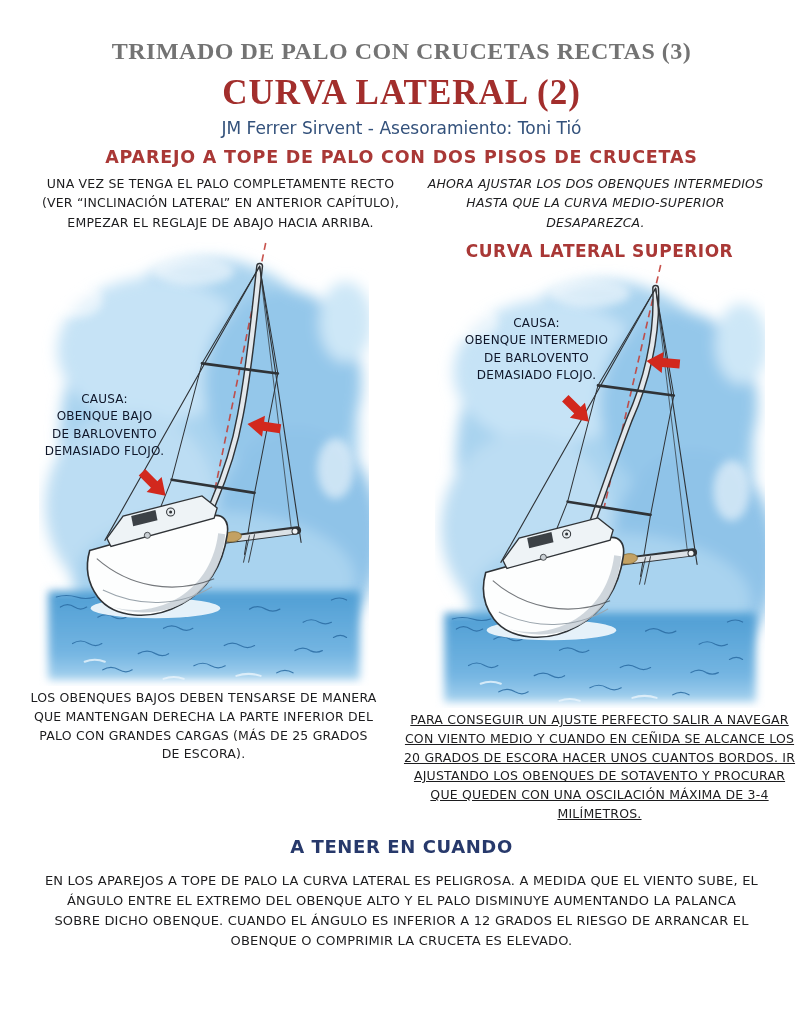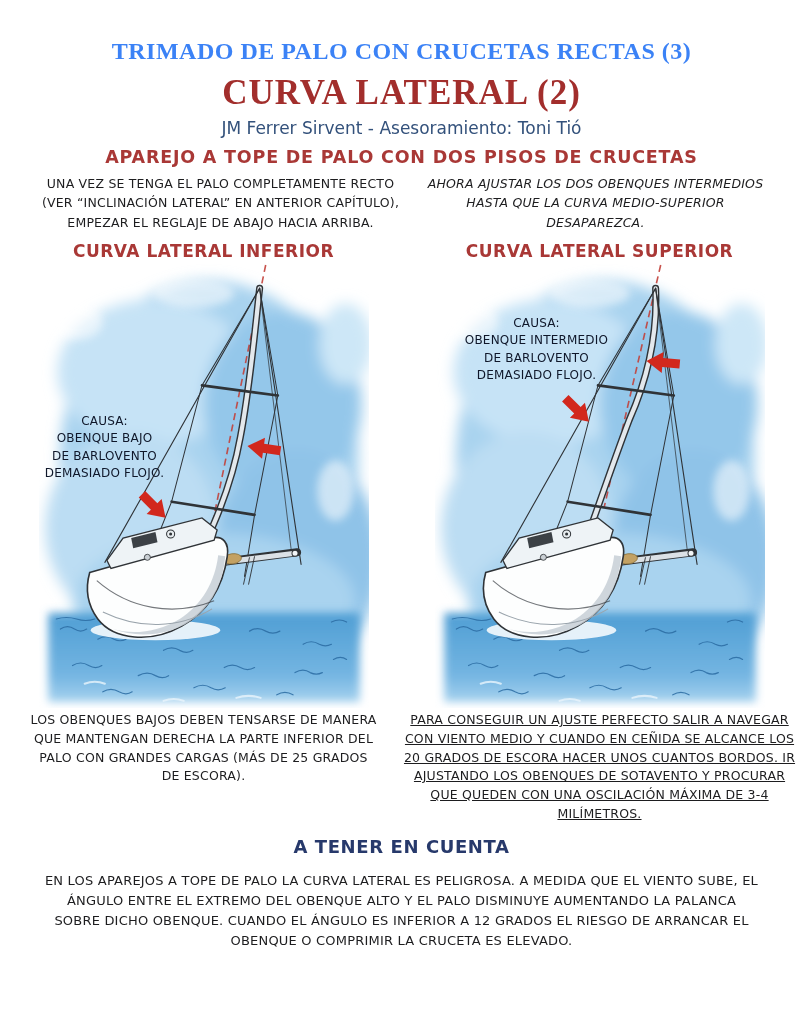--- a/index.html
+++ b/index.html
@@ -1,21 +1,21 @@
 <!DOCTYPE html>
 <html lang="es"><head>
 <meta charset="utf-8">
 <style>
   html,body{margin:0;padding:0;background:#fff;}
   .page{width:803px;height:1024px;background:#fff;overflow:hidden;position:relative;
         font-family:"DejaVu Sans",sans-serif;color:#1d1d1f;}
   
   .hdr{text-align:center;margin-top:38px;}
   .hdr-title{font-family:"Liberation Serif",serif;font-weight:bold;font-size:24px;
-             letter-spacing:.5px;color:#3b82f6;line-height:1.1;}
+             letter-spacing:.5px;color:#737373;line-height:1.1;}
   .hdr-sub{font-family:"Liberation Serif",serif;font-weight:bold;font-size:35px;
            letter-spacing:1px;color:#A22E2C;line-height:1.1;margin-top:10px;}
   .hdr-byline{font-size:17px;color:#33517B;margin-top:5px;}
   
   .hand{font-family:"DejaVu Sans",sans-serif;letter-spacing:.2px;}
   .section-heading{text-align:center;color:#A93836;font-weight:bold;font-size:17.5px;
                    letter-spacing:.8px;margin-top:9px;}
   .intro{display:flex;justify-content:center;gap:26px;margin-top:7px;}
   .intro p{margin:0;font-size:12.5px;line-height:1.55;text-align:center;}
   .intro .col-l{width:362px;}
@@ -54,21 +54,20 @@
   <div class="section-heading hand">APAREJO A TOPE DE PALO CON DOS PISOS DE CRUCETAS</div>
 
   <div class="intro hand">
     <p class="col-l">UNA VEZ SE TENGA EL PALO COMPLETAMENTE RECTO (VER “INCLINACIÓN LATERAL” EN ANTERIOR CAPÍTULO), EMPEZAR EL REGLAJE DE ABAJO HACIA ARRIBA.</p>
     <p class="col-r">AHORA AJUSTAR LOS DOS OBENQUES INTERMEDIOS HASTA QUE LA CURVA MEDIO-SUPERIOR DESAPAREZCA.</p>
   </div>
 
   <div class="panels">
 
     <div class="panel">
-      <div class="panel-title hand">CURVA LATERAL INFERIOR</div>
       <div class="illu">
         <svg viewBox="0 0 320 440" aria-hidden="true">
           <defs>
             <filter id="blur7" x="-30%" y="-30%" width="160%" height="160%">
                 <feGaussianBlur stdDeviation="7"></feGaussianBlur>
               </filter>
             <filter id="blur4" x="-20%" y="-20%" width="140%" height="140%">
                 <feGaussianBlur stdDeviation="4"></feGaussianBlur>
               </filter>
             <linearGradient id="gsea" x1="0" y1="0" x2="0" y2="1">
@@ -200,16 +199,16 @@
         </svg>
         <div class="annotation right hand">CAUSA:
 OBENQUE INTERMEDIO
 DE BARLOVENTO
 DEMASIADO FLOJO.</div>
       </div>
       <p class="caption right hand">PARA CONSEGUIR UN AJUSTE PERFECTO SALIR A NAVEGAR CON VIENTO MEDIO Y CUANDO EN CEÑIDA SE ALCANCE LOS 20 GRADOS DE ESCORA HACER UNOS CUANTOS BORDOS. IR AJUSTANDO LOS OBENQUES DE SOTAVENTO Y PROCURAR QUE QUEDEN CON UNA OSCILACIÓN MÁXIMA DE 3-4 MILÍMETROS.</p>
     </div>
   </div>
 
-  <div class="note-heading hand">A TENER EN CUENTA</div>
+  <div class="note-heading hand">A TENER EN CUANDO</div>
   <p class="note-text hand">EN LOS APAREJOS A TOPE DE PALO LA CURVA LATERAL ES PELIGROSA. A MEDIDA QUE EL VIENTO SUBE, EL ÁNGULO ENTRE EL EXTREMO DEL OBENQUE ALTO Y EL PALO DISMINUYE AUMENTANDO LA PALANCA SOBRE DICHO OBENQUE. CUANDO EL ÁNGULO ES INFERIOR A 12 GRADOS EL RIESGO DE ARRANCAR EL OBENQUE O COMPRIMIR LA CRUCETA ES ELEVADO.</p>
 
 </div>
 
 </body></html>

